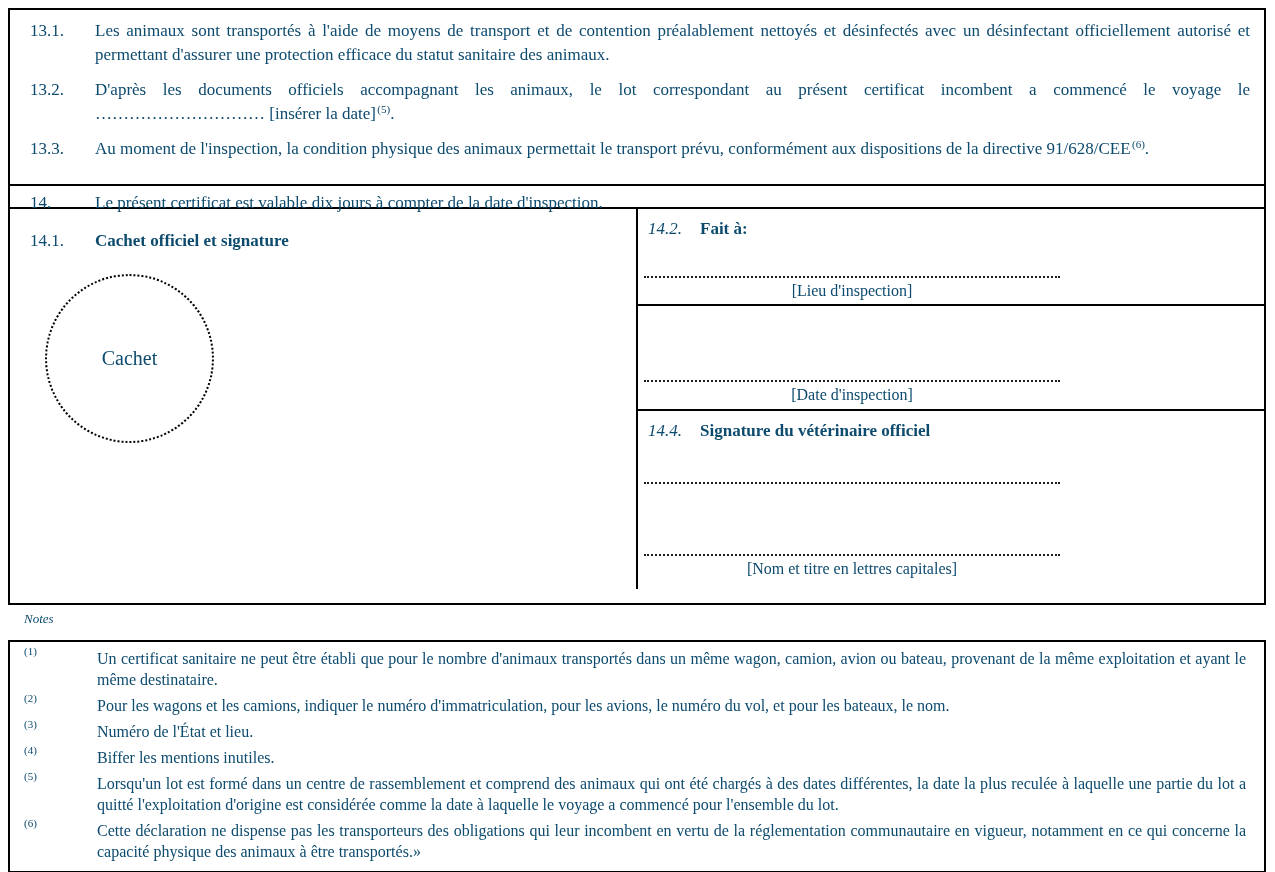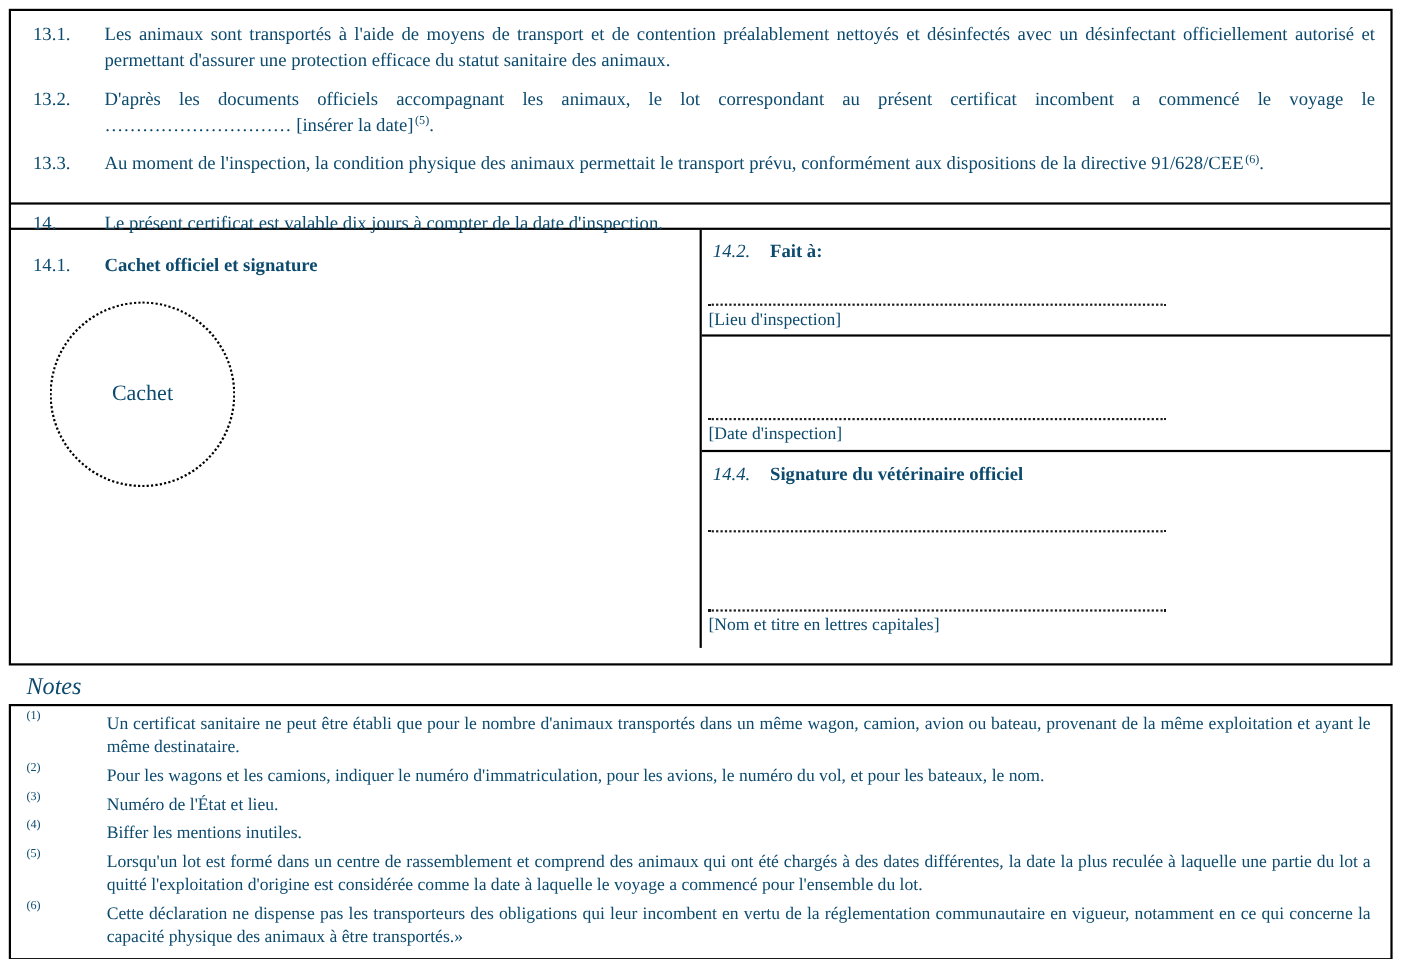--- a/index.html
+++ b/index.html
@@ -31,22 +31,22 @@
   .r3{flex:1;}
   .num2{width:62px;padding-left:10px;box-sizing:border-box;flex:none;font-style:italic;}
   .stamp-circle{
     position:absolute;left:35px;top:65px;width:165px;height:165px;
     border:2px dotted #000;border-radius:50%;
     display:flex;align-items:center;justify-content:center;
     font-size:20px;
   }
   .ans{position:absolute;left:6px;width:416px;}
   .dotline{height:3px;border-bottom:2px dotted #1a1a1a;}
-  .hint{text-align:left;font-size:16px;line-height:20px;margin-top:3px;}
-  .notes-title{position:absolute;left:24px;top:611px;font-size:22px;font-style:italic;}
+  .hint{text-align:center;font-size:16px;line-height:20px;margin-top:3px;}
+  .notes-title{position:absolute;left:24px;top:611px;font-size:13px;font-style:italic;}
   .notes-box{
     position:absolute;left:8px;top:640px;width:1258px;min-height:218px;
     border:2px solid #000;box-sizing:border-box;background:#fff;padding:6px 0 4px 0;
   }
   .note{display:flex;margin-bottom:5px;}
   .marker{width:87px;padding-left:14px;box-sizing:border-box;flex:none;font-size:11px;position:relative;top:-3px;}
   .ntxt{flex:1;padding-right:18px;text-align:justify;font-size:16px;line-height:21px;}
 </style>
 </head>
 <body>

